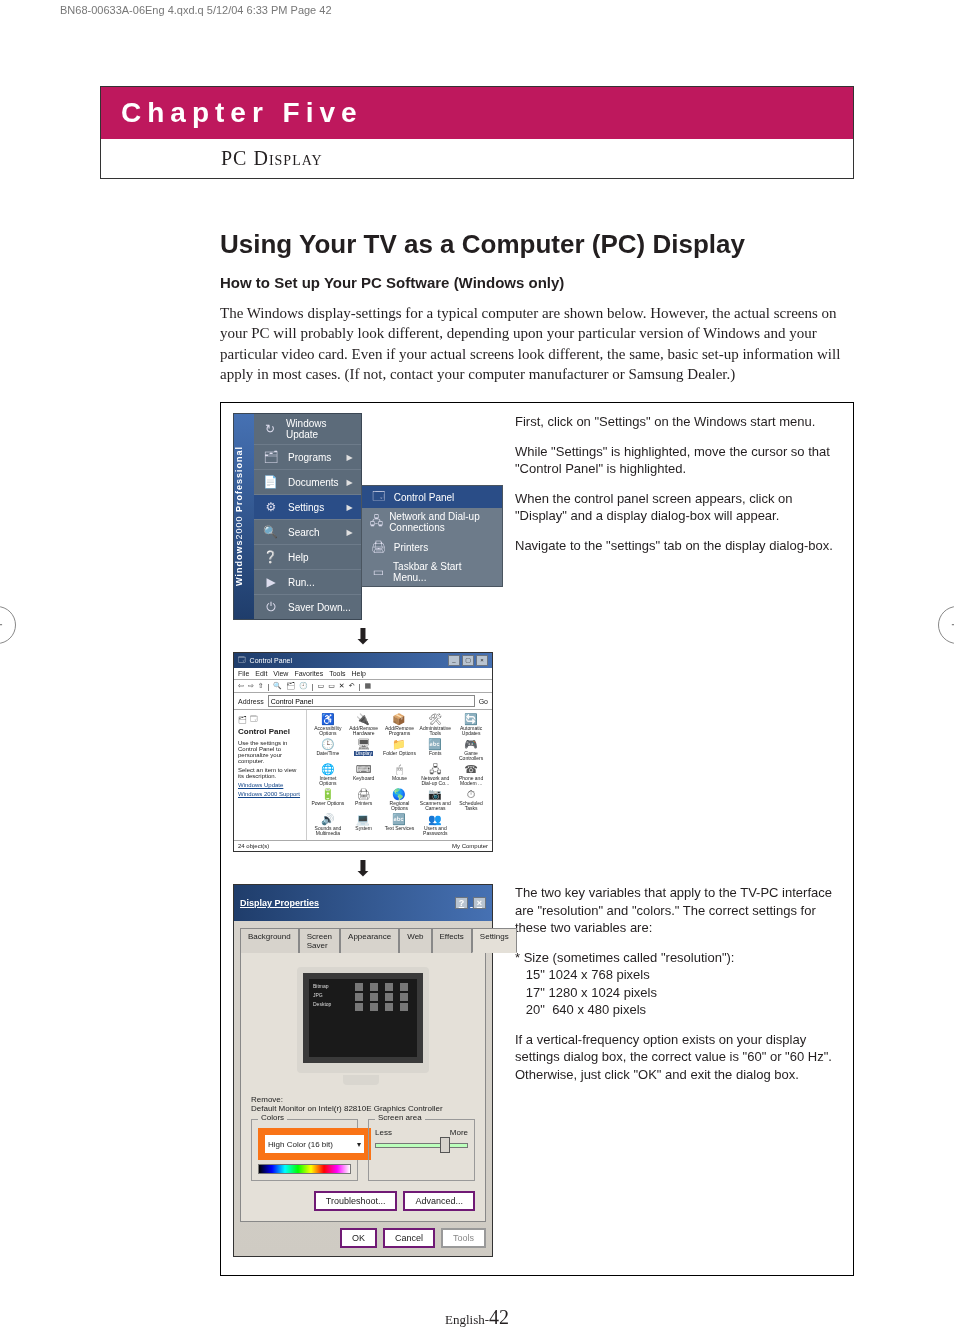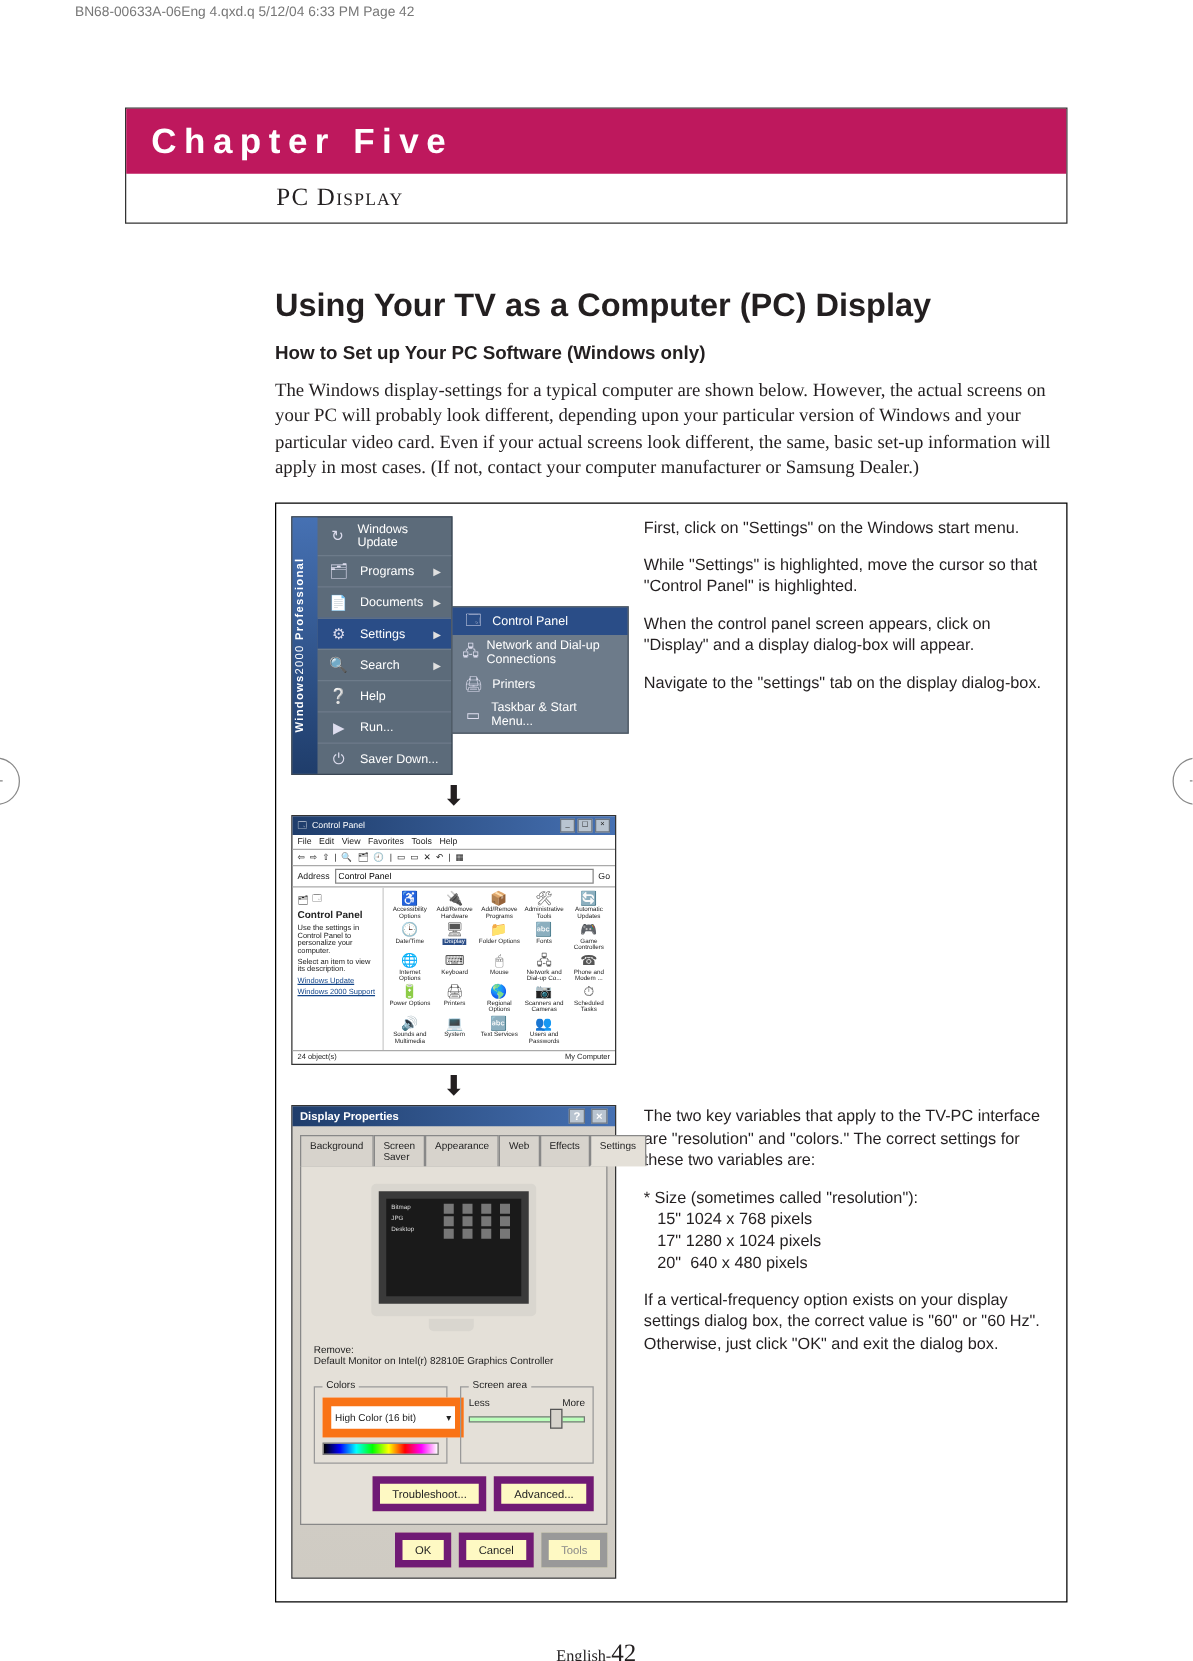--- a/index.html
+++ b/index.html
@@ -228,24 +228,25 @@
     border: 1px solid #333;
     font-family: Tahoma, Arial, sans-serif;
     font-size: 9px;
     background: linear-gradient(#d7d3cc,#cfcbc3);
     color: #222;
     position: relative;
   }
   .dp-title {
     background: linear-gradient(90deg,#1f3d6b,#4671b3);
     color:#fff;
-    padding:3px 6px;
+    padding:13px 6px;
     font-weight:bold;
     display:flex;
     justify-content:space-between;
+    text-decoration:underline;
   }
   .dp-tabs {
     display:flex;
     padding: 6px 6px 0 6px;
     gap:0;
   }
   .dp-tab {
     padding: 3px 7px;
     font-size: 8px;
     border: 1px solid #888;
@@ -297,21 +298,21 @@
     font-size:5px;
     color:#ddd;
   }
   .dp-screen .lbls { display:flex; flex-direction:column; gap:3px;}
   .dp-screen .icgrid { display:grid; grid-template-columns:repeat(4,1fr); gap:2px;}
   .dp-screen .icgrid span { width:8px;height:8px;background:#777; display:inline-block;}
   .dp-display-lbl { font-size: 8px; margin-top: 22px; }
   .dp-row {
     display:flex;
     gap: 10px;
-    margin-top: 16px;
+    margin-top: 6px;
   }
   .dp-group {
     flex:1;
     border:1px solid #999;
     padding: 8px 6px 6px 6px;
     position:relative;
   }
   .dp-group .gl {
     position:absolute;
     top:-7px;
@@ -358,23 +359,23 @@
     gap:6px;
     margin-top:10px;
   }
   .dp-btns2 {
     display:flex;
     justify-content:flex-end;
     gap:6px;
     padding: 0 6px 8px 6px;
   }
   .dp-btn {
-    border:6px solid #701a75;
+    border:2px solid #701a75;
     padding: 3px 10px;
-    background:#fef9c3;
+    background:#ffffff;
     font-size: 9px;
   }
   .dp-btn.disabled { color:#888; border-color:#999;}
   .footer {
     text-align:center;
     font-family:Liberation Serif, serif;
     font-size:13px;
     margin: 20px 0 30px 0;
   }
   .footer .pg { font-size: 20px; }

